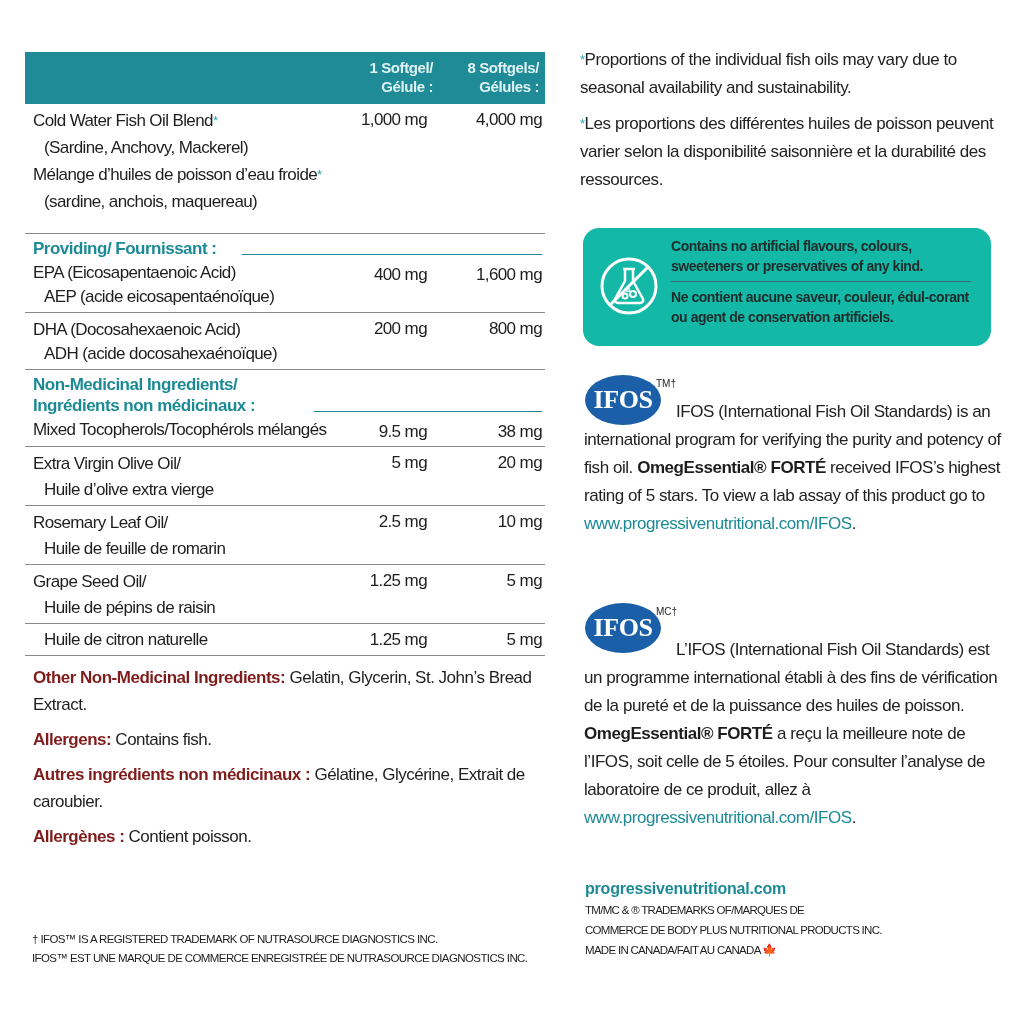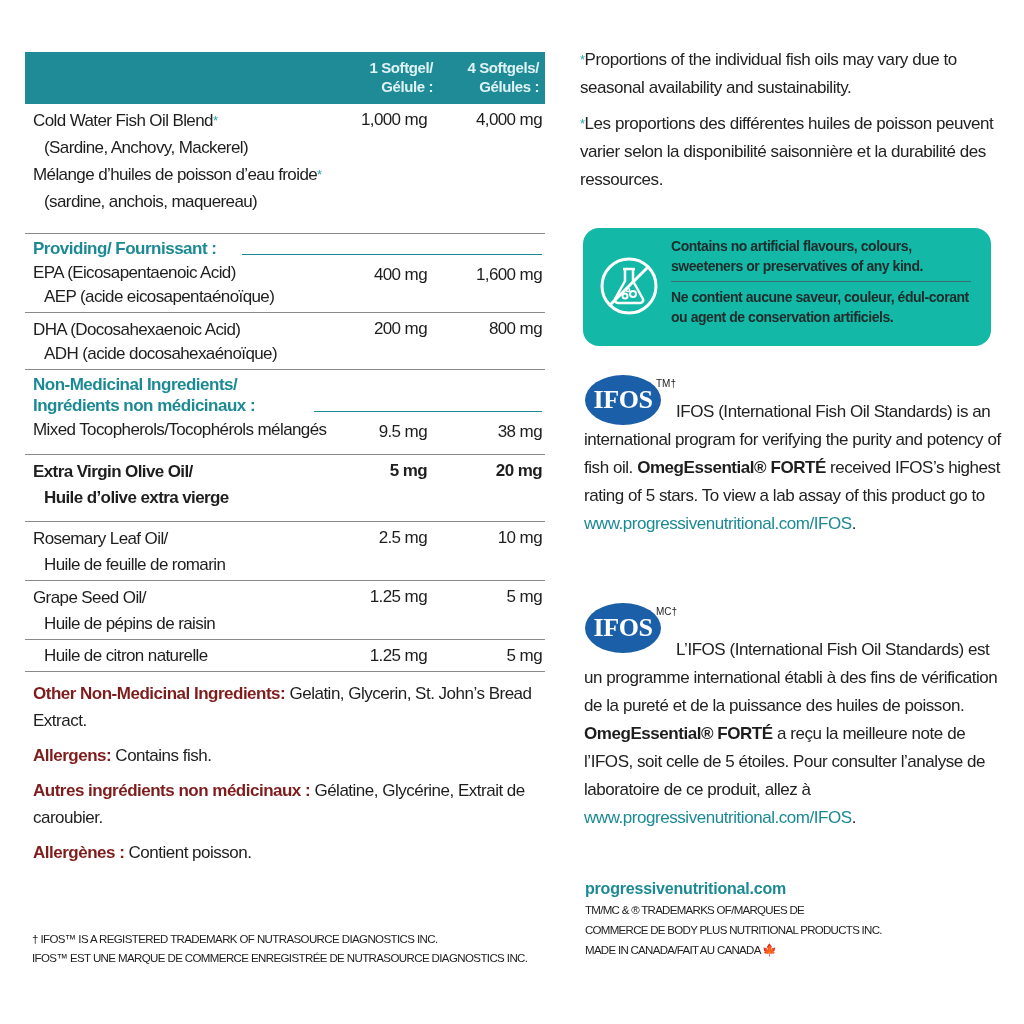--- a/index.html
+++ b/index.html
@@ -53,21 +53,21 @@
 </head>
 <body>
 
 <div id="left">
   <div class="thead">
     <div class="c2">
       <div>1 Softgel/</div>
       <div>Gélule :</div>
     </div>
     <div class="c3">
-      <div>4 Softgels/</div>
+      <div>8 Softgels/</div>
       <div>Gélules :</div>
     </div>
   </div>
 
   <div class="row" style="padding-top:3px;padding-bottom:18px;">
     <div class="name"><span>Cold Water Fish Oil Blend</span><span class="ast">*</span></div>
     <div class="sub">(Sardine, Anchovy, Mackerel)</div>
     <div class="name"><span>Mélange d’huiles de poisson d’eau froide</span><span class="ast">*</span></div>
     <div class="sub">(sardine, anchois, maquereau)</div>
     <div class="v1">1,000 mg</div>
@@ -87,26 +87,26 @@
     <div class="name">DHA (Docosahexaenoic Acid)</div>
     <div class="sub" style="margin-top:-3px;">ADH (acide docosahexaénoïque)</div>
     <div class="v1">200 mg</div>
     <div class="v2">800 mg</div>
   </div>
 
   <div class="section-head" style="margin-top:4px;">
     <div>Non-Medicinal Ingredients/</div>
     <div><span>Ingrédients non médicinaux :</span><span class="rule" style="width:228px;"></span></div>
   </div>
-  <div class="row" style="padding-bottom:11px;">
+  <div class="row" style="padding-bottom:3px;">
     <div class="name">Mixed Tocopherols/Tocophérols mélangés</div>
     <div class="v1">9.5 mg</div>
     <div class="v2">38 mg</div>
   </div>
-  <div class="row" style="padding-top:3px;padding-bottom:10px;font-weight:bold;">
+  <div class="row" style="padding-top:3px;padding-bottom:2px;">
     <div class="name">Extra Virgin Olive Oil/</div>
     <div class="sub" style="margin-top:-1px;">Huile d’olive extra vierge</div>
     <div class="v1">5 mg</div>
     <div class="v2">20 mg</div>
   </div>
   <div class="row" style="padding-top:3px;padding-bottom:2px;">
     <div class="name">Rosemary Leaf Oil/</div>
     <div class="sub" style="margin-top:-1px;">Huile de feuille de romarin</div>
     <div class="v1">2.5 mg</div>
     <div class="v2">10 mg</div>

